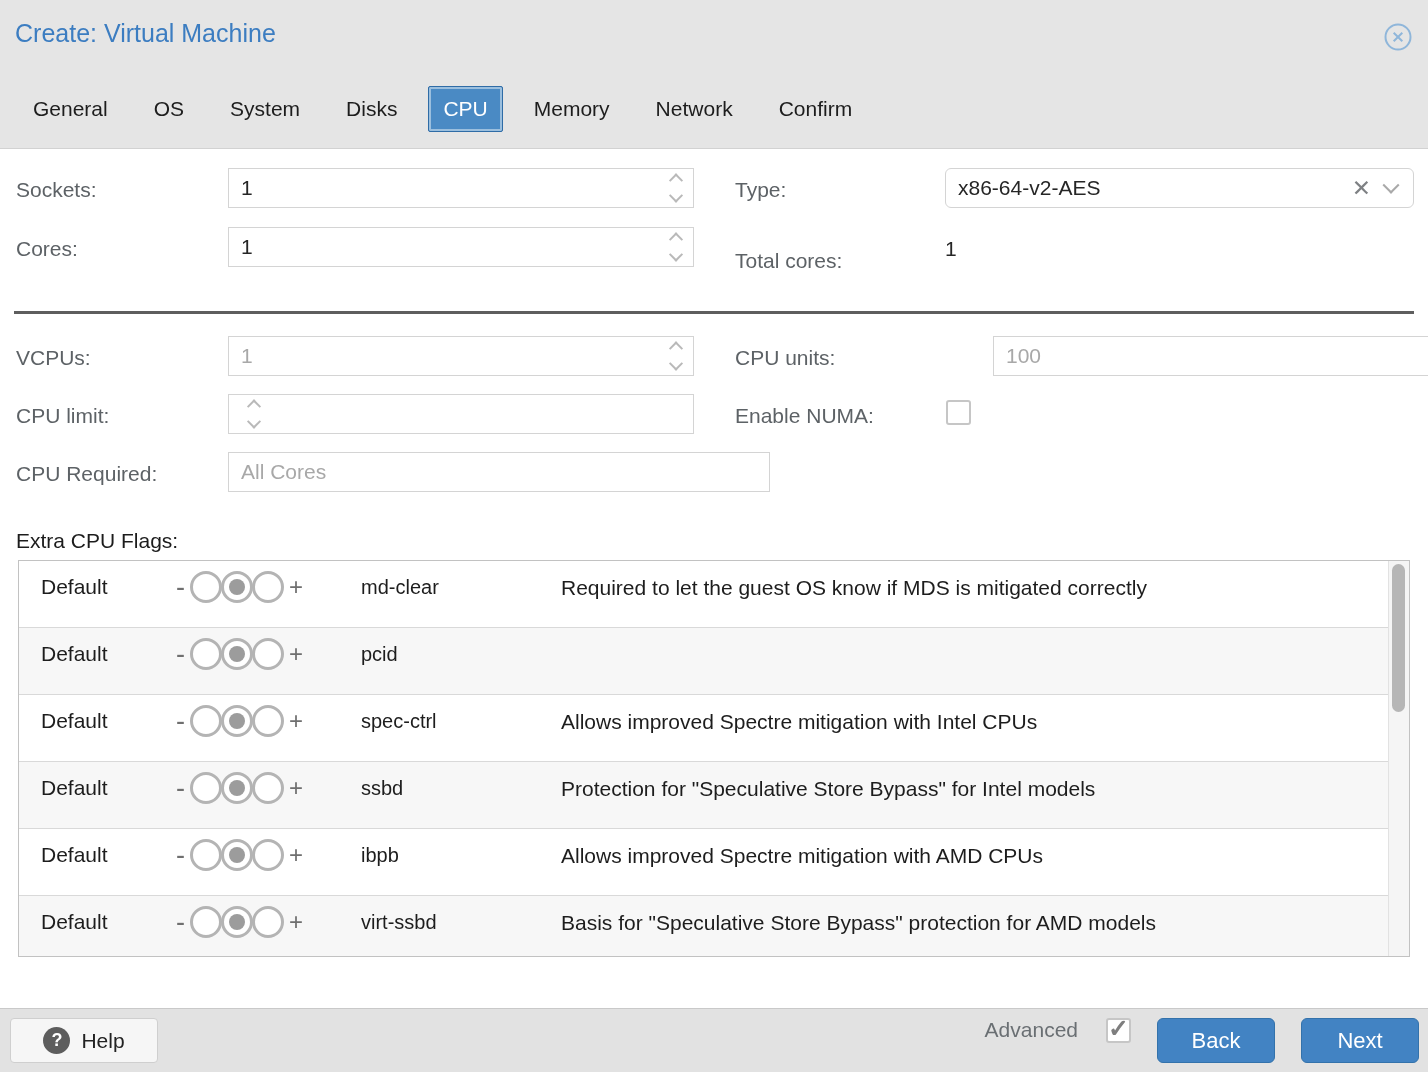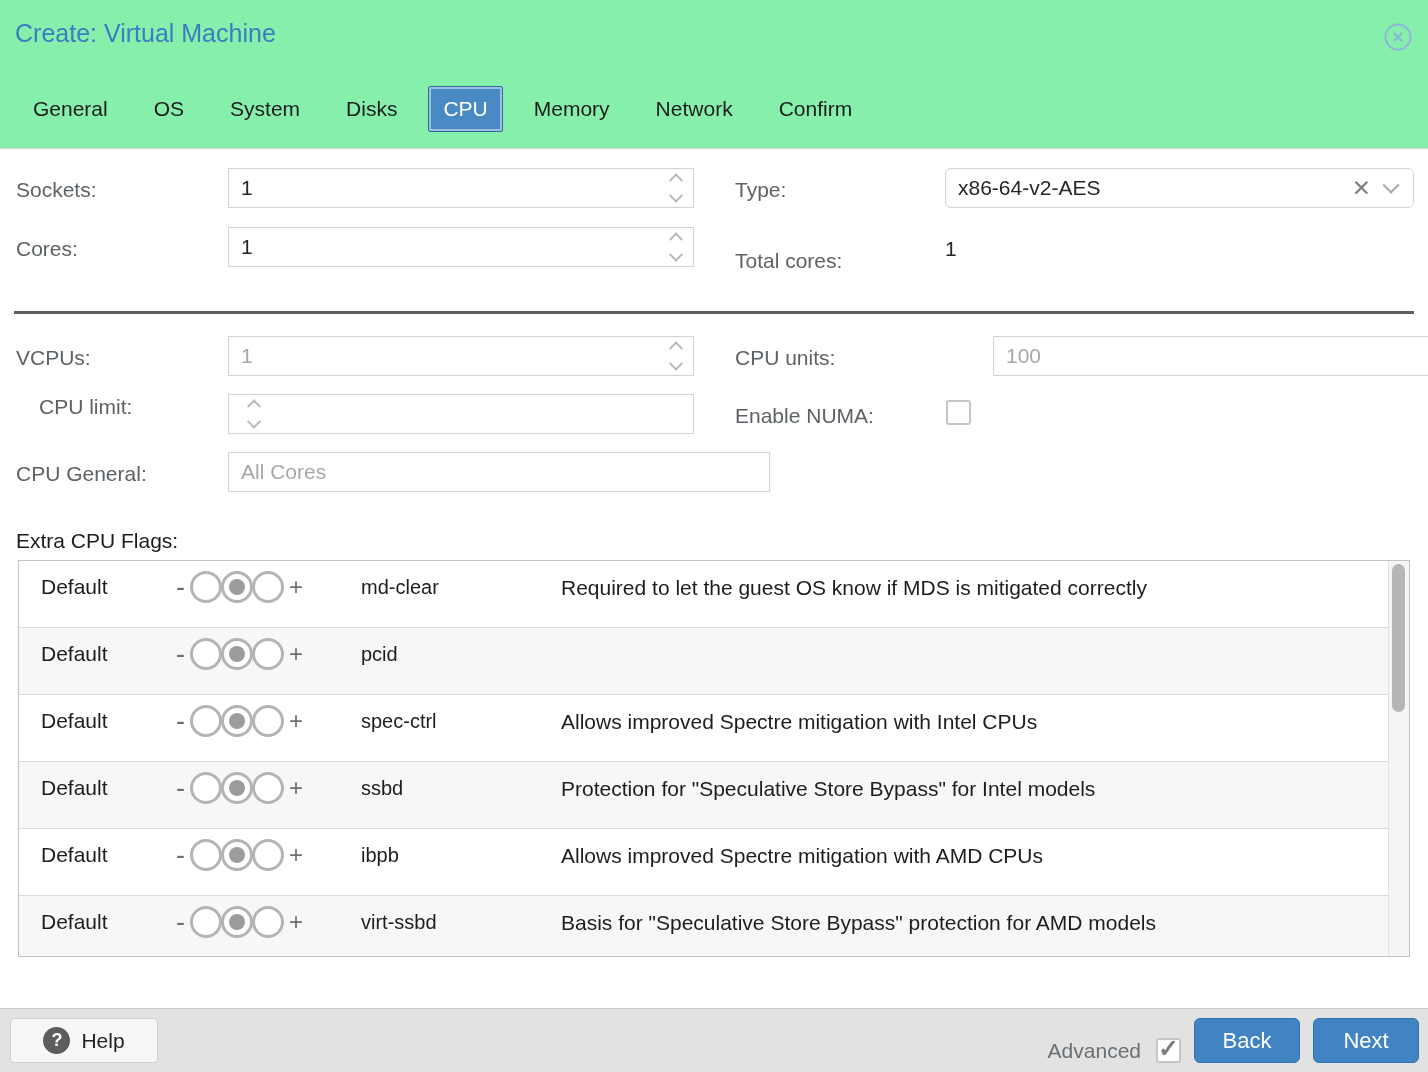--- a/index.html
+++ b/index.html
@@ -8,21 +8,21 @@
     font-family:"Liberation Sans", sans-serif;
     background:#ffffff;
     position:relative;
     overflow:hidden;
     color:#1d1d1d;
   }
 
   
   .header {
     position:absolute; top:0; left:0; right:0; height:149px;
-    background:#86efac; border-bottom:1px solid #d2d2d2;
+    background:#e5e5e5; border-bottom:1px solid #d2d2d2;
   }
   .title {
     position:absolute; left:15px; top:19px;
     font-size:25px; color:var(--accent-blue,#3c7dc1);
   }
   .close-btn { position:absolute; right:15px; top:22px; width:30px; height:30px; cursor:pointer; }
 
   .tabs { position:absolute; left:18px; top:86px; display:flex; align-items:center; gap:16px; }
   .tab { font-size:21px; color:#1d1d1d; padding:10px 14px; border:1px solid transparent; white-space:nowrap; }
   .tab.active {
@@ -102,24 +102,24 @@
   .help-btn {
     position:absolute; left:10px; top:9px; width:148px; height:45px;
     background:#f6f6f6; border:1px solid #cfcfcf; border-radius:4px;
     display:flex; align-items:center; justify-content:center; gap:11px;
     font-size:21px; color:#222; cursor:pointer;
   }
   .help-icon {
     width:27px; height:27px; border-radius:50%; background:#5d5d5d; color:#fff;
     font-size:18px; font-weight:bold; display:flex; align-items:center; justify-content:center;
   }
-  .footer-right { position:absolute; right:9px; top:9px; display:flex; align-items:flex-end; gap:13px; }
+  .footer-right { position:absolute; right:9px; top:9px; display:flex; align-items:flex-start; gap:26px; }
   .adv-label { font-size:21px; color:#6a6f73; margin-right:2px; }
   .btn {
-    width:106px; height:45px; background:var(--button-bg,#4283c3);
+    width:118px; height:45px; background:var(--button-bg,#4283c3);
     border:1px solid #3372ab; border-radius:6px; color:#fff; font-size:22px;
     display:flex; align-items:center; justify-content:center; cursor:pointer;
   }
 </style>
 </head>
 <body>
 
 <div class="header">
   <div class="title">Create: Virtual Machine</div>
   <div class="close-btn">
@@ -205,32 +205,32 @@
 
 <div class="lbl" style="left:735px; top:346px;">CPU units:</div>
 <div class="field" style="left:945px; top:336px; width:469px;margin-left:48px;">
   <input placeholder="100" style="">
   <div class="spin">
     <div class="chev up"></div>
     <div class="chev down"></div>
   </div>
 </div>
 
-<div class="lbl" style="left:16px; top:395px;margin-left:23px;">CPU limit:</div>
+<div class="lbl" style="left:16px; top:404px;">CPU limit:</div>
 <div class="field" style="left:228px; top:394px; width:466px;">
   <div class="spin">
     <div class="chev up"></div>
     <div class="chev down"></div>
   </div>
 </div>
 
 <div class="lbl" style="left:735px; top:404px;">Enable NUMA:</div>
 <div class="checkbox" style="position:absolute; left:946px; top:400px;"></div>
 
-<div class="lbl" style="left:16px; top:462px;">CPU General:</div>
+<div class="lbl" style="left:16px; top:462px;">CPU Required:</div>
 <div class="field" style="left:228px; top:452px; width:542px;">
   <input placeholder="All Cores" style="">
 </div>
 
 <div class="flags-label">Extra CPU Flags:</div>
 
 <div class="flags-table">
   <div class="flag-rows">
 
       <div class="flag-row">

